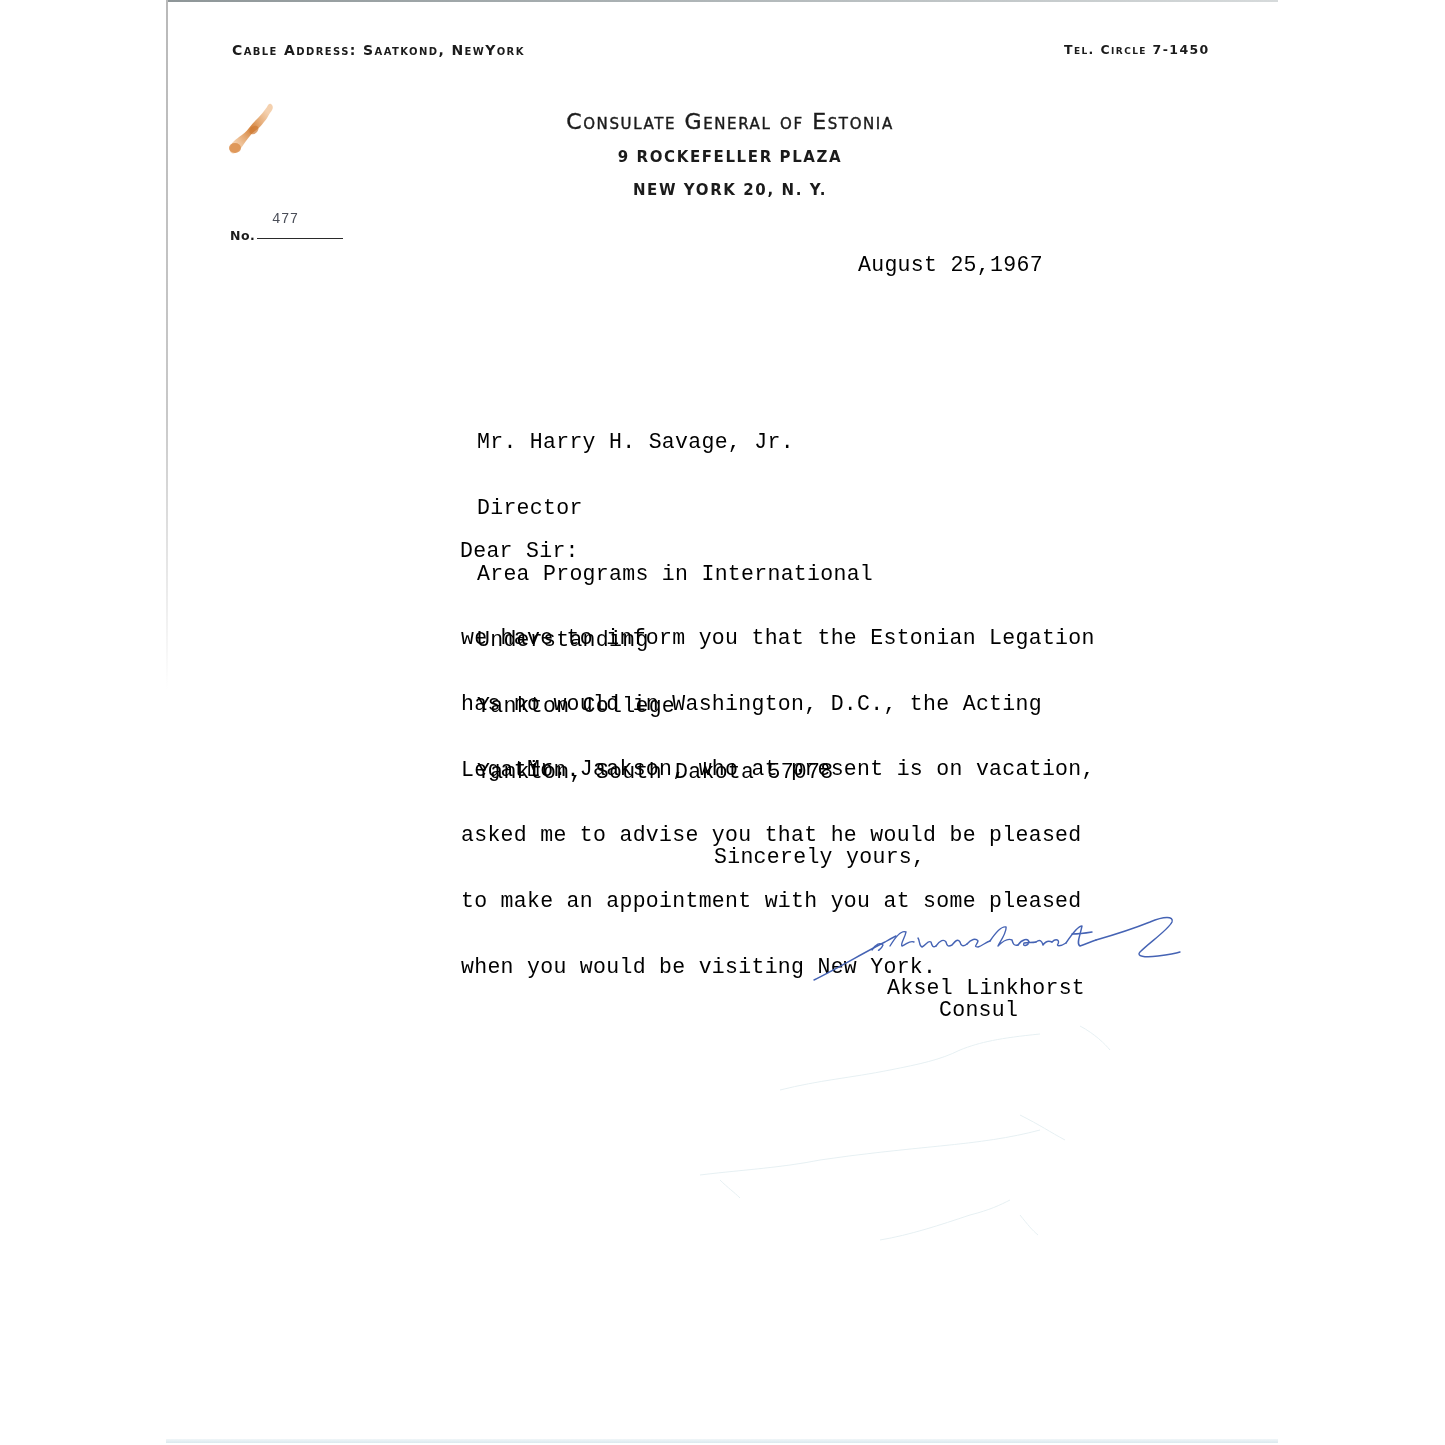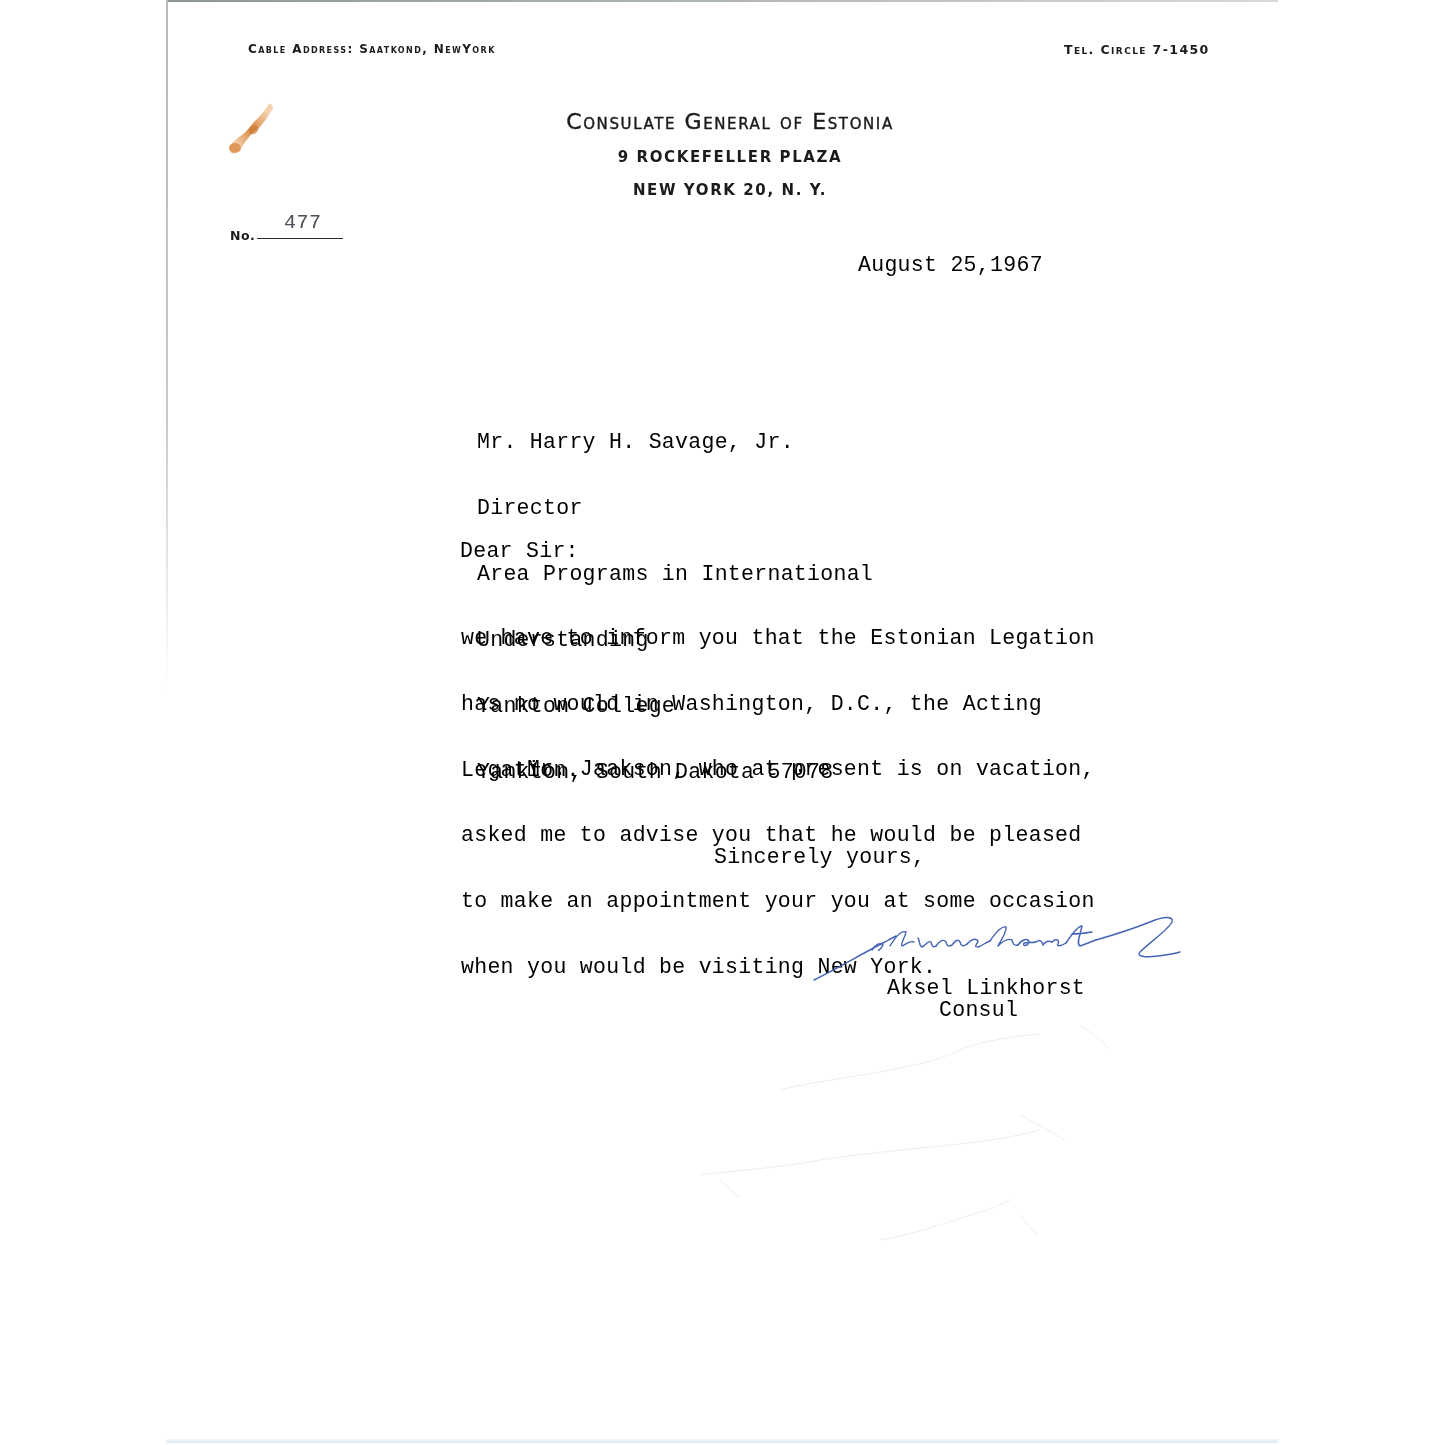--- a/index.html
+++ b/index.html
@@ -48,23 +48,23 @@
 
     
     .lh {
       position: absolute;
       font-family: "DejaVu Sans", sans-serif;
       color: #1b1b1b;
       white-space: nowrap;
       font-weight: bold;
     }
     .cable {
-      left: 248px;
+      left: 232px;
       top: 42px;
-      font-size: 12px;
+      font-size: 14px;
       letter-spacing: 1.4px;
       font-variant: small-caps;
       text-transform: none;
     }
     .tel {
       left: 1064px;
       top: 42px;
       font-size: 12.5px;
       letter-spacing: 1.4px;
       font-variant: small-caps;
@@ -105,24 +105,24 @@
     .ref-line {
       position: absolute;
       left: 257px;
       top: 238px;
       width: 86px;
       height: 1px;
       background: #2a2a2a;
     }
     .ref-num {
       position: absolute;
-      left: 284px;
+      left: 272px;
       top: 211px;
       font-family: "Liberation Mono", monospace;
-      font-size: 20px;
+      font-size: 14px;
       color: #4a4e58;
       letter-spacing: 0.5px;
     }
 
     
     .stain {
       position: absolute;
       left: 224px;
       top: 100px;
       width: 56px;
@@ -210,21 +210,21 @@
 
 <div class="tw para1">
   <div>we have to inform you that the Estonian Legation</div>
   <div>has no would in Washington, D.C., the Acting</div>
   <div>Legation.</div>
 </div>
 
 <div class="tw para2">
   <div>     Mr. Jaakson, who at present is on vacation,</div>
   <div>asked me to advise you that he would be pleased</div>
-  <div>to make an appointment your you at some occasion</div>
+  <div>to make an appointment with you at some pleased</div>
   <div>when you would be visiting New York.</div>
 </div>
 
 <div class="tw closing">Sincerely yours,</div>
 
 <svg class="signature" viewBox="0 0 372 76" fill="none" stroke="#4563b4" stroke-width="1.4" stroke-linecap="round" stroke-linejoin="round">
   <path d="M4 68 C30 55 55 40 75 30 C80 27 84 25 86 24"></path>
   <path d="M62 38 C66 32 70 30 73 33 C71 38 66 40 70 37"></path>
   <path d="M80 34 C86 24 92 18 96 20 C95 26 90 32 92 34 C97 32 100 28 104 30"></path>
   <path d="M108 26 C110 29 109 34 112 35 C116 33 118 28 121 30 C122 34 123 36 126 34"></path>

